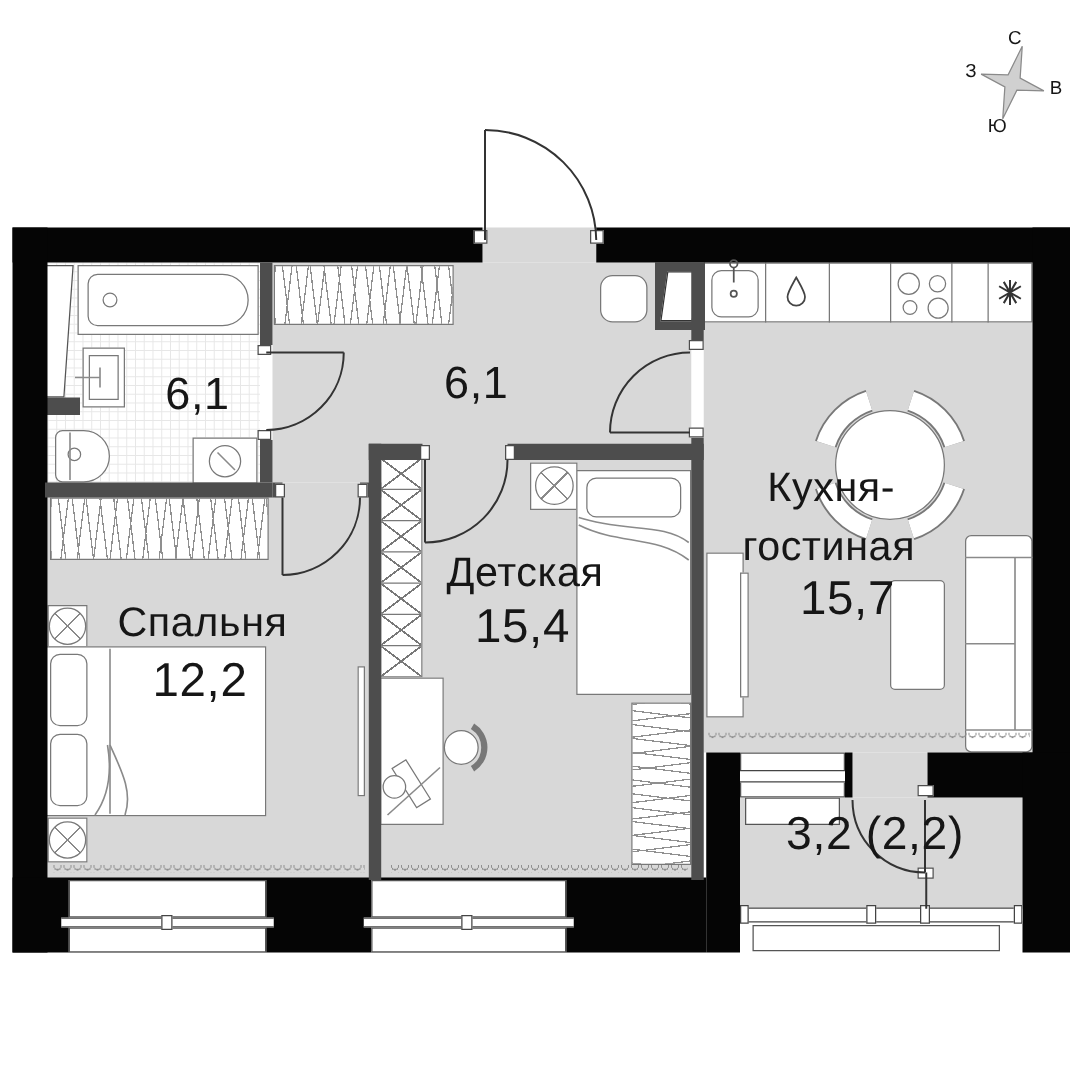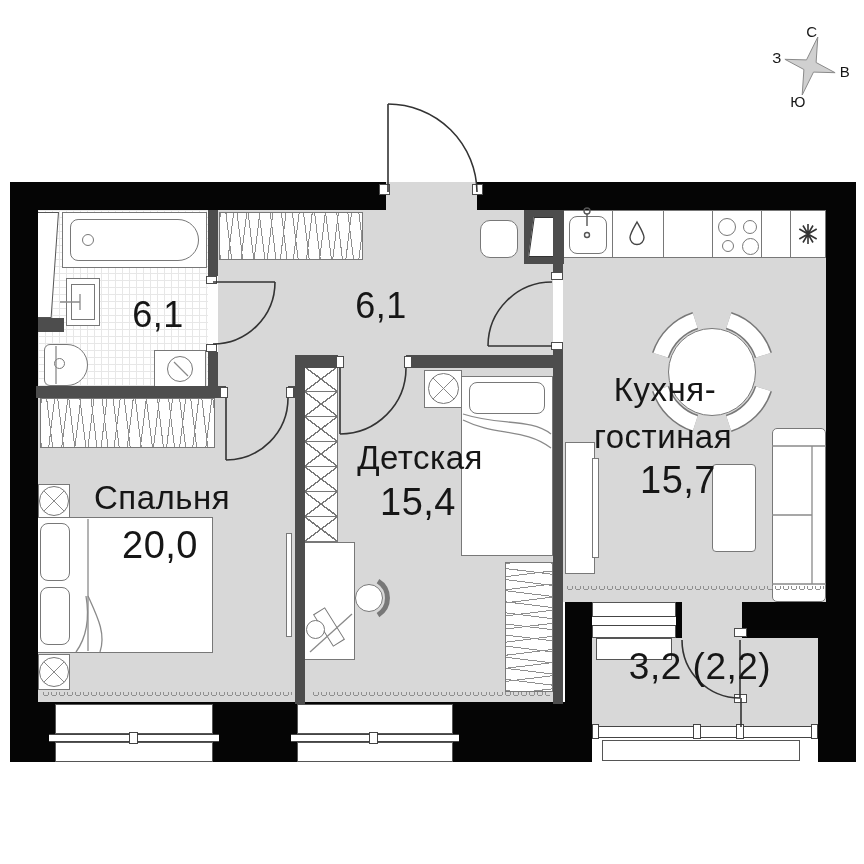--- a/index.html
+++ b/index.html
@@ -232,21 +232,21 @@
   <g stroke="#333" stroke-width="1.6" fill="none">
     <path d="M808,224 L808,244 M799.3,229 L816.7,239 M799.3,239 L816.7,229 M803,225.5 L813,242.5 M803,242.5 L813,225.5"></path>
   </g>
 
   <path d="M817.8,37 L816.1,62.5 L835.1,72.7 L813.5,72.1 L802.2,95 L803.9,69.5 L784.9,59.3 L806.5,59.9 Z" fill="#d0d0d0" stroke="#8a8a8a" stroke-width="1"></path>
 </svg>
 
 <div class="label" style="left:158px;top:315px;font-size:36px;">6,1</div>
 <div class="label" style="left:381px;top:306px;font-size:36px;">6,1</div>
 <div class="label" style="left:162px;top:498px;font-size:33px;">Спальня</div>
-<div class="label" style="left:160px;top:545px;font-size:38px;">20,0</div>
+<div class="label" style="left:160px;top:545px;font-size:38px;">12,2</div>
 <div class="label" style="left:420px;top:458px;font-size:33px;">Детская</div>
 <div class="label" style="left:418px;top:502px;font-size:38px;">15,4</div>
 <div class="label" style="left:665px;top:390px;font-size:33px;">Кухня-</div>
 <div class="label" style="left:663px;top:437px;font-size:33px;">гостиная</div>
 <div class="label" style="left:678px;top:480px;font-size:38px;">15,7</div>
 <div class="label" style="left:700px;top:667px;font-size:37px;">3,2 (2,2)</div>
 
 <div class="label" style="left:812px;top:31px;font-size:15px;">С</div>
 <div class="label" style="left:845px;top:71px;font-size:15px;">В</div>
 <div class="label" style="left:798px;top:101px;font-size:15px;">Ю</div>

